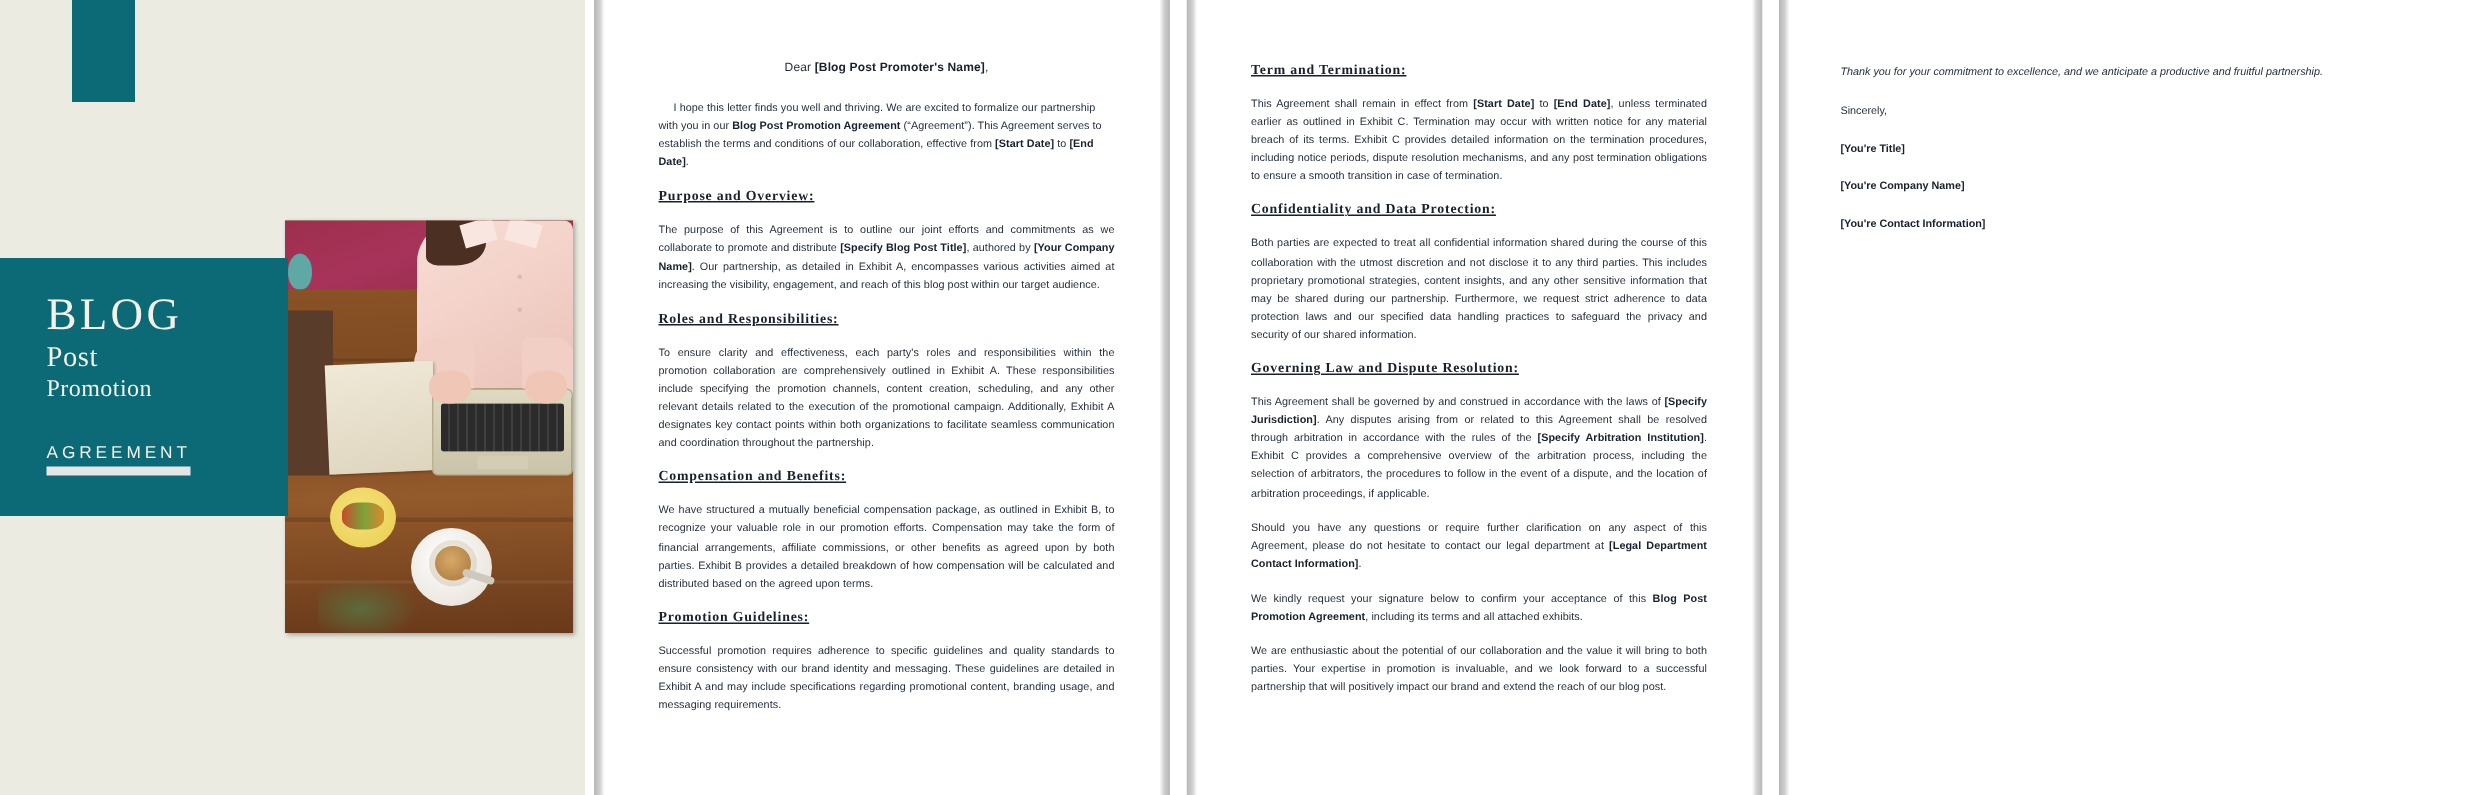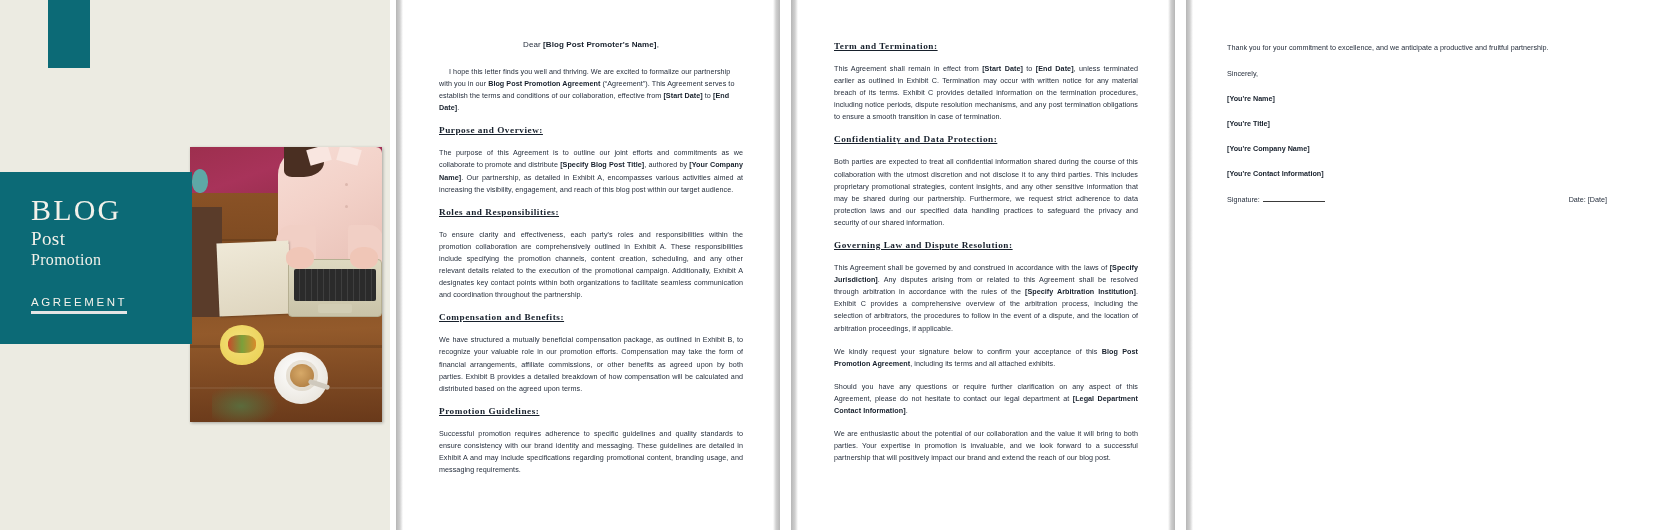--- a/index.html
+++ b/index.html
@@ -75,21 +75,21 @@
     line-height: 1.25;
     letter-spacing: .3px;
   }
   .cover-band .t-agreement {
     margin-top: 26px;
     font-family: "Liberation Sans", sans-serif;
     font-size: 11.5px;
     letter-spacing: 2.6px;
     padding-bottom: 3px;
     display: inline-block;
-    border-bottom: 3px solid #e5e5e5;
+    border-bottom: 6px solid #e5e5e5;
   }
 
   
   .cover-photo {
     position: absolute;
     left: 190px; top: 147px;
     width: 192px; height: 275px;
     overflow: hidden;
     box-shadow: 1px 1px 3px rgba(0,0,0,.30);
     background: #7c4a23;
@@ -191,21 +191,21 @@
     text-decoration: underline;
   }
   .b { font-weight: bold; color: #17202c; }
 
   
   .closing {
     font-size: 7.2px;
     line-height: 12.1px;
     color: #262f3d;
   }
-  .closing .thanks { margin-bottom: 14px; }
+  .closing .thanks { font-style: italic; margin-bottom: 14px; }
   .closing .line { margin-bottom: 13px; }
   .closing .line.bold { font-weight: bold; color: #17202c; }
   .sig-row {
     display: flex;
     justify-content: space-between;
     align-items: baseline;
     margin-top: 4px;
     font-size: 7.2px;
   }
   .sig-rule {
@@ -314,51 +314,44 @@
 
         <h2 class="sec">Confidentiality and Data Protection:</h2>
         <p class="para">Both parties are expected to treat all confidential information shared during the course of this collaboration with the utmost discretion and not disclose it to any third parties. This includes proprietary promotional strategies, content insights, and any other sensitive information that may be shared during our partnership. Furthermore, we request strict adherence to data protection laws and our specified data handling practices to safeguard the privacy and security of our shared information.</p>
 
         <h2 class="sec">Governing Law and Dispute Resolution:</h2>
         <p class="para">
           <span>This Agreement shall be governed by and construed in accordance with the laws of </span><span class="b">[Specify Jurisdiction]</span><span>. Any disputes arising from or related to this Agreement shall be resolved through arbitration in accordance with the rules of the </span><span class="b">[Specify Arbitration Institution]</span><span>. Exhibit C provides a comprehensive overview of the arbitration process, including the selection of arbitrators, the procedures to follow in the event of a dispute, and the location of arbitration proceedings, if applicable.</span>
         </p>
 
         <p class="para">
+          <span>Should you have any questions or require further clarification on any aspect of this Agreement, please do not hesitate to contact our legal department at </span><span class="b">[Legal Department Contact Information]</span><span>.</span>
+        </p>
+
+        <p class="para">
           <span>We kindly request your signature below to confirm your acceptance of this </span><span class="b">Blog Post Promotion Agreement</span><span>, including its terms and all attached exhibits.</span>
-        </p>
-
-        <p class="para">
-          <span>Should you have any questions or require further clarification on any aspect of this Agreement, please do not hesitate to contact our legal department at </span><span class="b">[Legal Department Contact Information]</span><span>.</span>
         </p>
 
         <p class="para">We are enthusiastic about the potential of our collaboration and the value it will bring to both parties. Your expertise in promotion is invaluable, and we look forward to a successful partnership that will positively impact our brand and extend the reach of our blog post.</p>
 
       </div>
     </div>
   </div>
 
   <div class="page-gap" style="width:11px"></div>
 
   <div class="page txtpage p4" style="width:465px">
     <div class="edge-shadow left"></div>
     <div class="sheet" style="right:0">
       <div class="body-col closing">
 
         <div class="thanks">Thank you for your commitment to excellence, and we anticipate a productive and fruitful partnership.</div>
         <div class="line">Sincerely,</div>
-        <div class="line bold">[You're Name]</div>
         <div class="line bold">[You're Title]</div>
         <div class="line bold">[You're Company Name]</div>
         <div class="line bold">[You're Contact Information]</div>
 
-        <div class="sig-row">
-          <span>
-            <span>Signature:</span><span class="sig-rule"></span>
-          </span>
-          <span class="sig-date">Date: [Date]</span>
-        </div>
 
       </div>
     </div>
   </div>
 
 </div>
 
 </body></html>

